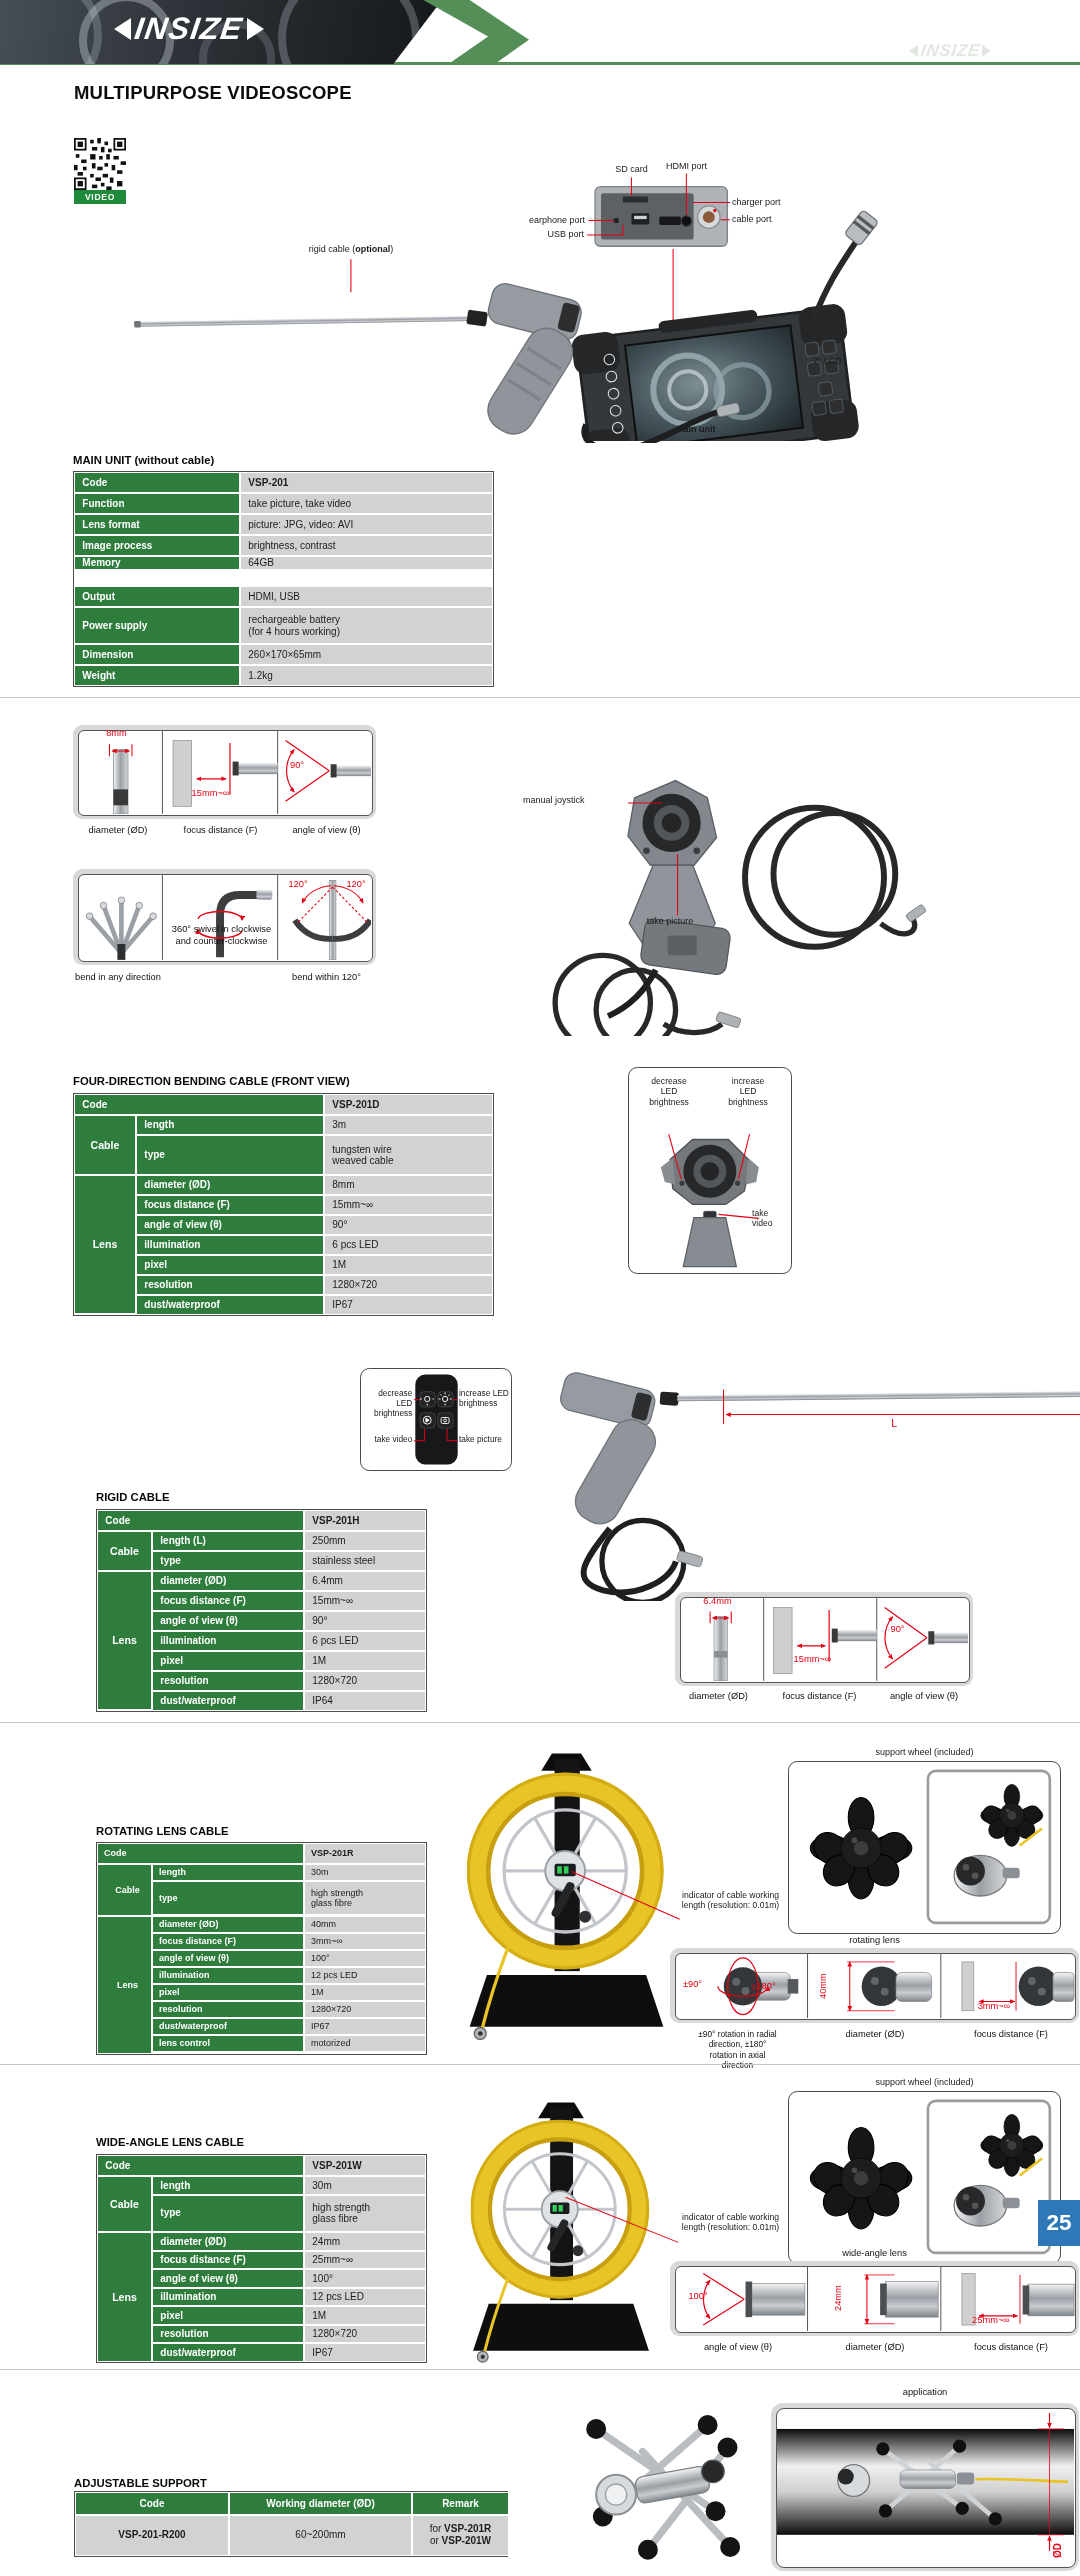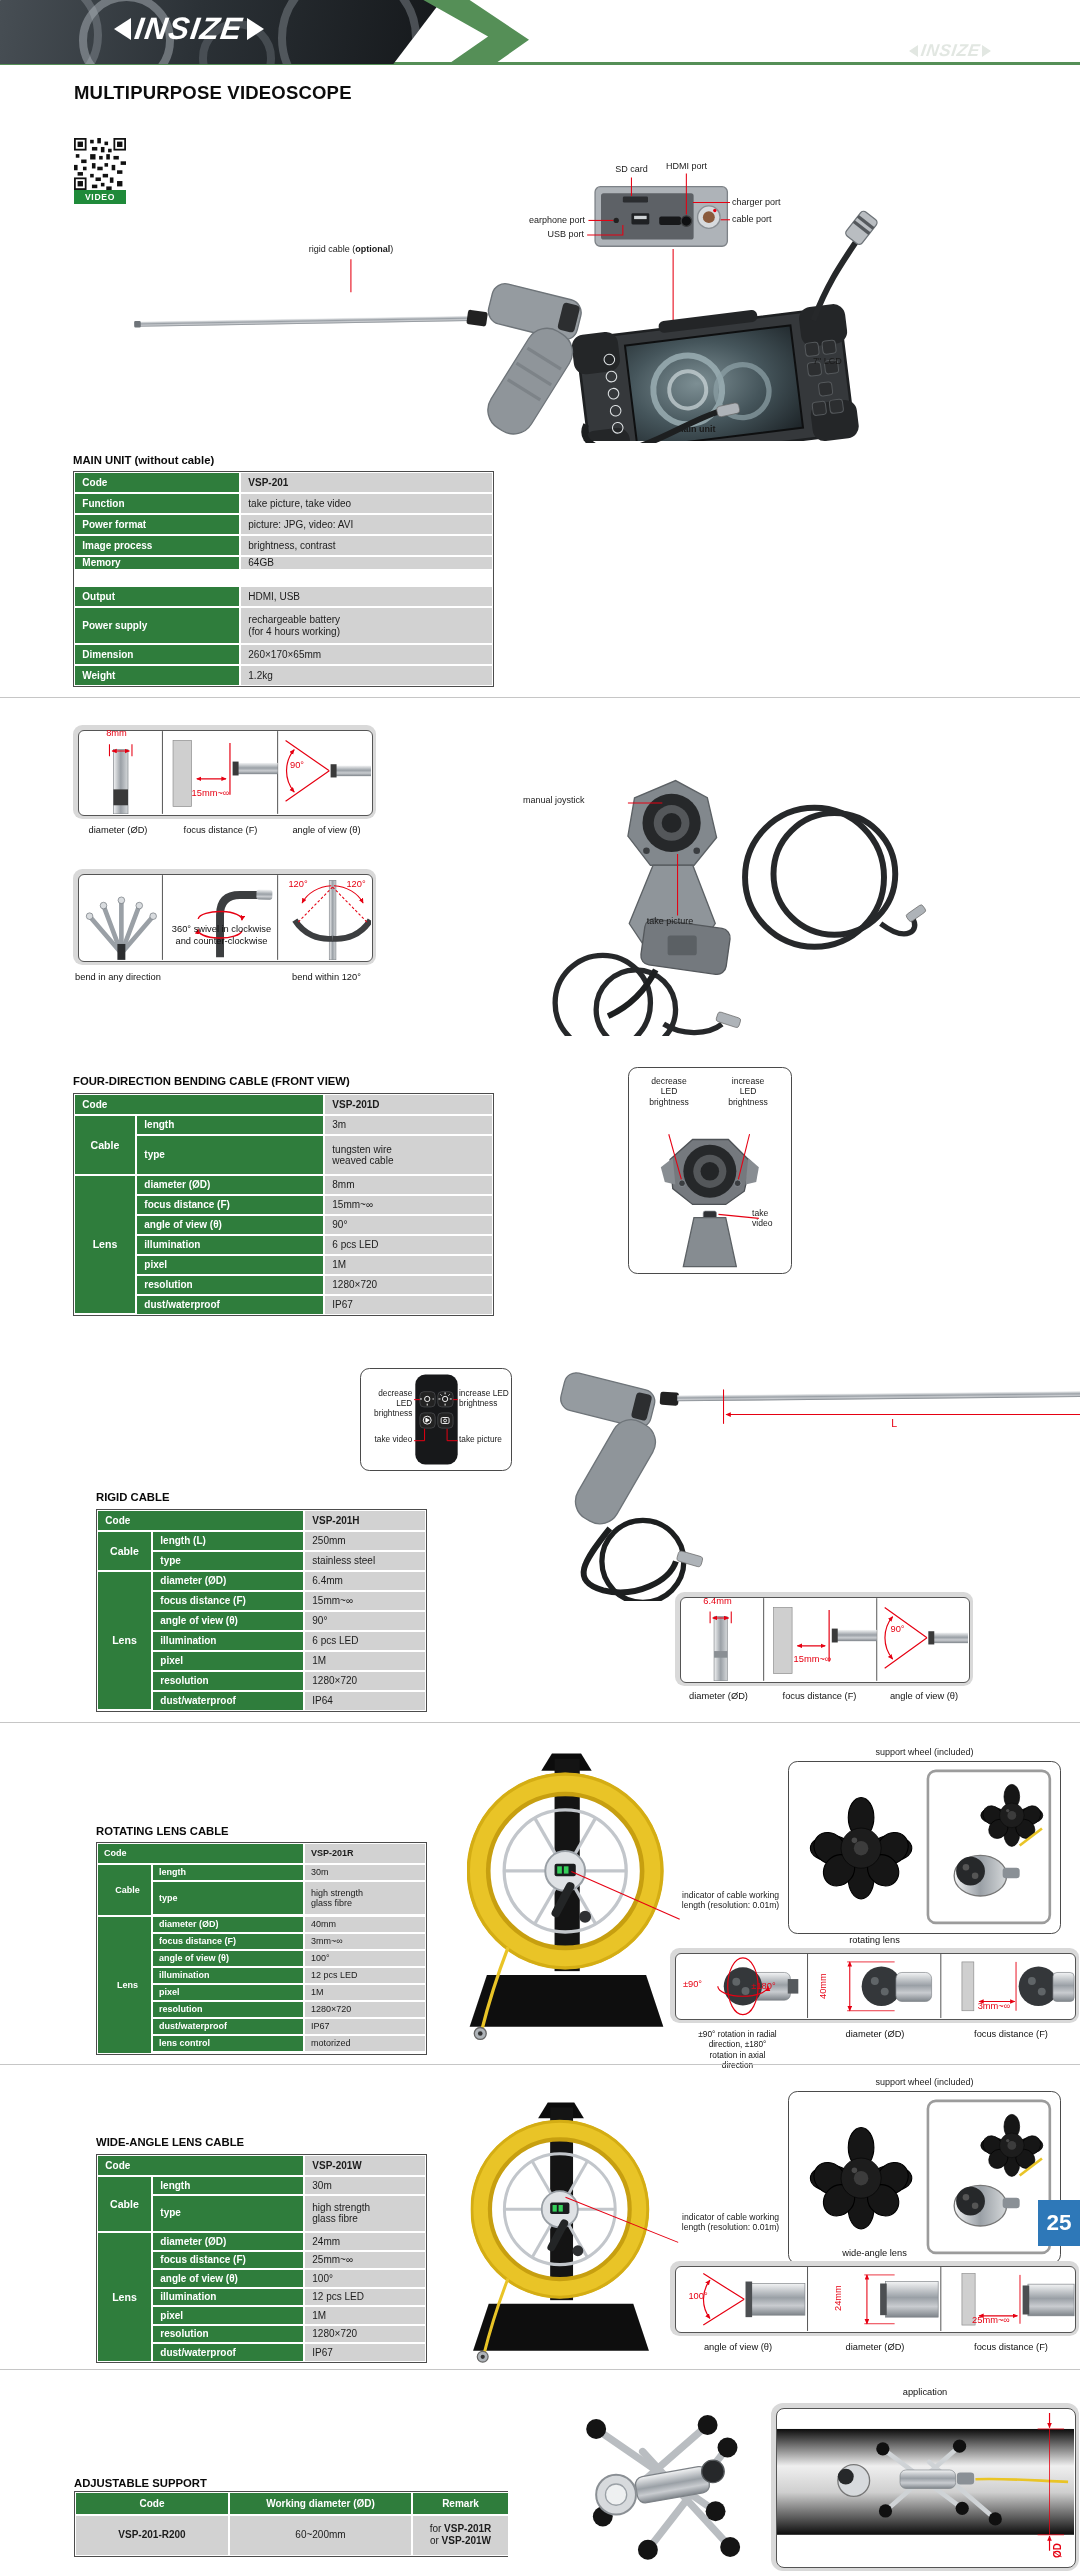--- a/index.html
+++ b/index.html
@@ -301,21 +301,21 @@
   <div class="tbl" style="left:73px;top:471px;width:421px;--c1:166px">
       <div class="trow" style="height: 21px;">
         <div class="tc g" style="width: var(--c1);">Code</div>
         <div class="tc v b" style="flex: 1 1 0%;">VSP-201</div>
       </div>
       <div class="trow" style="height: 21px;">
         <div class="tc g" style="width: var(--c1);">Function</div>
         <div class="tc v" style="flex: 1 1 0%;">take picture, take video</div>
       </div>
       <div class="trow" style="height: 21px;">
-        <div class="tc g" style="width: var(--c1);">Power format</div>
+        <div class="tc g" style="width: var(--c1);">Lens format</div>
         <div class="tc v" style="flex: 1 1 0%;">picture: JPG, video: AVI</div>
       </div>
       <div class="trow" style="height: 21px;">
         <div class="tc g" style="width: var(--c1);">Image process</div>
         <div class="tc v" style="flex: 1 1 0%;">brightness, contrast</div>
       </div>
       <div class="trow" style="height: 14px;">
         <div class="tc g" style="width: var(--c1);">Memory</div>
         <div class="tc v" style="flex: 1 1 0%;">64GB</div>
       </div>

